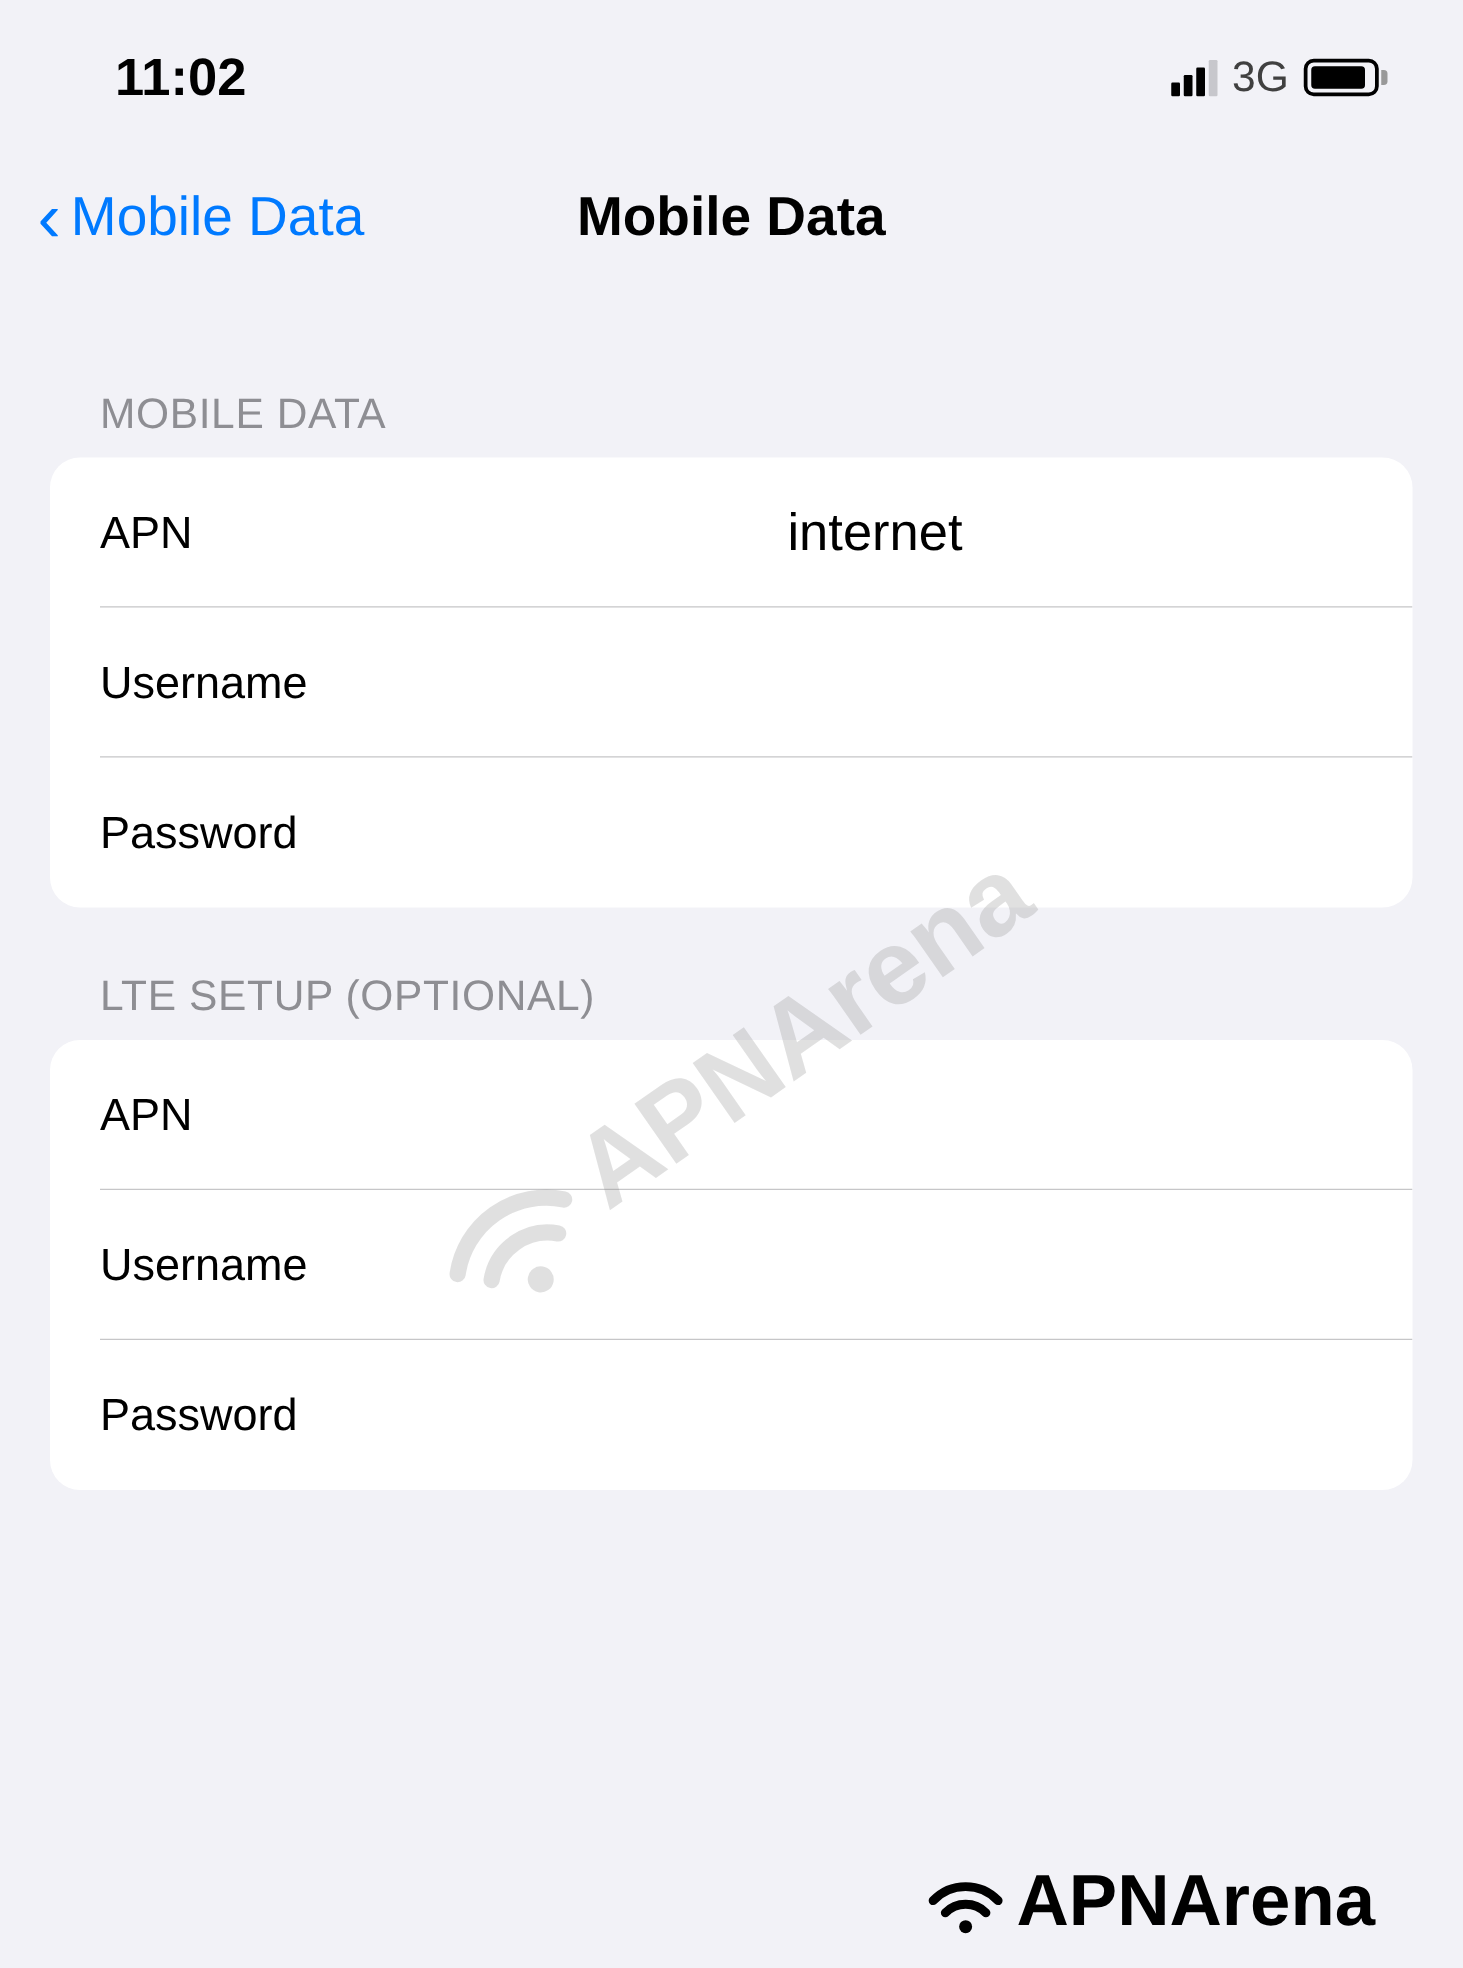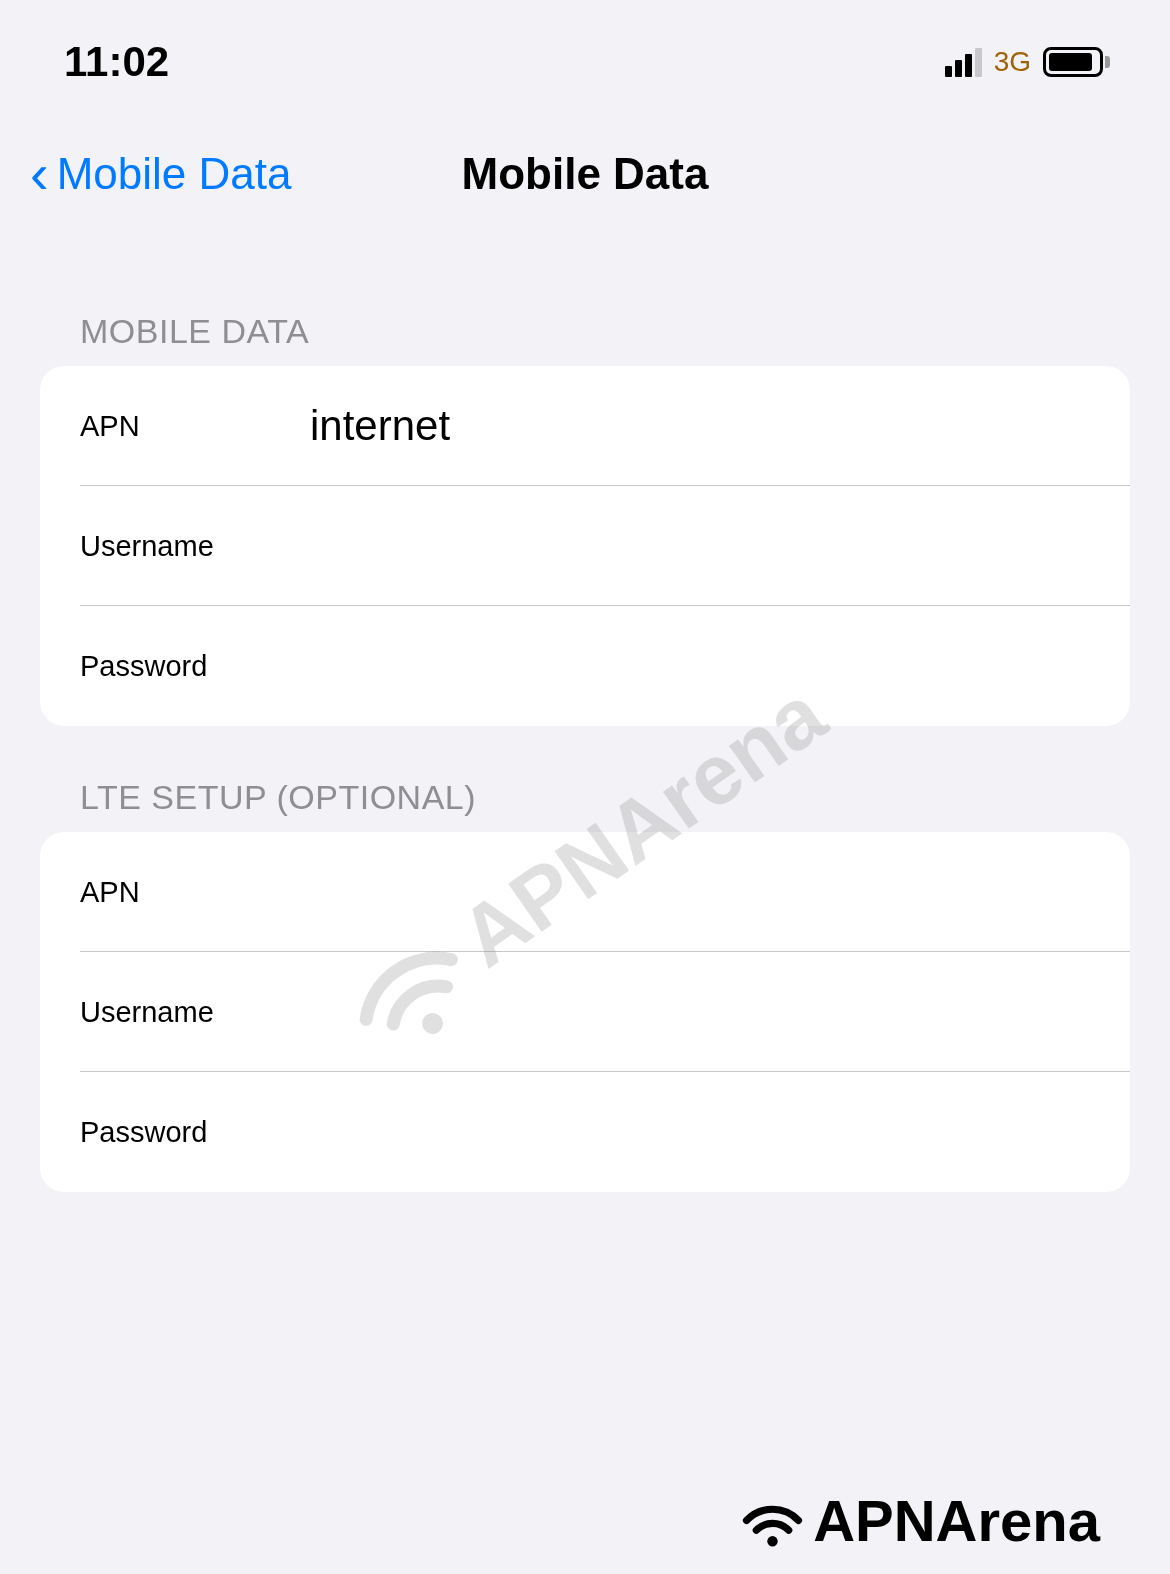--- a/index.html
+++ b/index.html
@@ -12,21 +12,21 @@
       width: 1170px;
       height: 1574px;
       background: #f2f2f7;
       position: relative;
       overflow: hidden;
     }
     .status-bar {
       display: flex;
       justify-content: space-between;
       align-items: center;
-      padding: 38px 60px 20px 64px;
+      padding: 38px 60px 20px 92px;
     }
     .status-time {
       font-size: 42px;
       font-weight: 600;
       color: #000;
     }
     .status-right {
       display: flex;
       align-items: center;
       gap: 12px;
@@ -39,23 +39,23 @@
     .signal-bar {
       width: 7px;
       background: #000;
       border-radius: 1px;
     }
     .signal-bar.b1 { height: 11px; }
     .signal-bar.b2 { height: 17px; }
     .signal-bar.b3 { height: 23px; }
     .signal-bar.b4 { height: 29px; background: #c7c7cc; }
     .network-label {
-      font-size: 28px;
-      font-weight: 400;
-      color: #a16207;
+      font-size: 34px;
+      font-weight: 400;
+      color: #404040;
     }
     .battery-icon {
       display: flex;
       align-items: center;
     }
     .battery-body {
       width: 60px;
       height: 30px;
       border: 3px solid #000;
       border-radius: 8px;
@@ -137,34 +137,35 @@
     .row:not(:last-child)::after {
       content: '';
       position: absolute;
       bottom: 0;
       left: 40px;
       right: 0;
       height: 1px;
       background: #c6c6c8;
     }
     .row-label {
-      font-size: 29px;
+      font-size: 36px;
       font-weight: 400;
       color: #000;
       width: 230px;
       flex-shrink: 0;
     }
     .row-input {
       border: none;
       outline: none;
       font-size: 42px;
       font-weight: 400;
       color: #000;
       background: transparent;
       flex: 1;
+      text-align: center;
     }
     .watermark-center {
       position: absolute;
       top: 55%;
       left: 50%;
       transform: translate(-50%, -50%) rotate(-35deg);
       display: flex;
       align-items: center;
       gap: 10px;
       opacity: 0.25;

